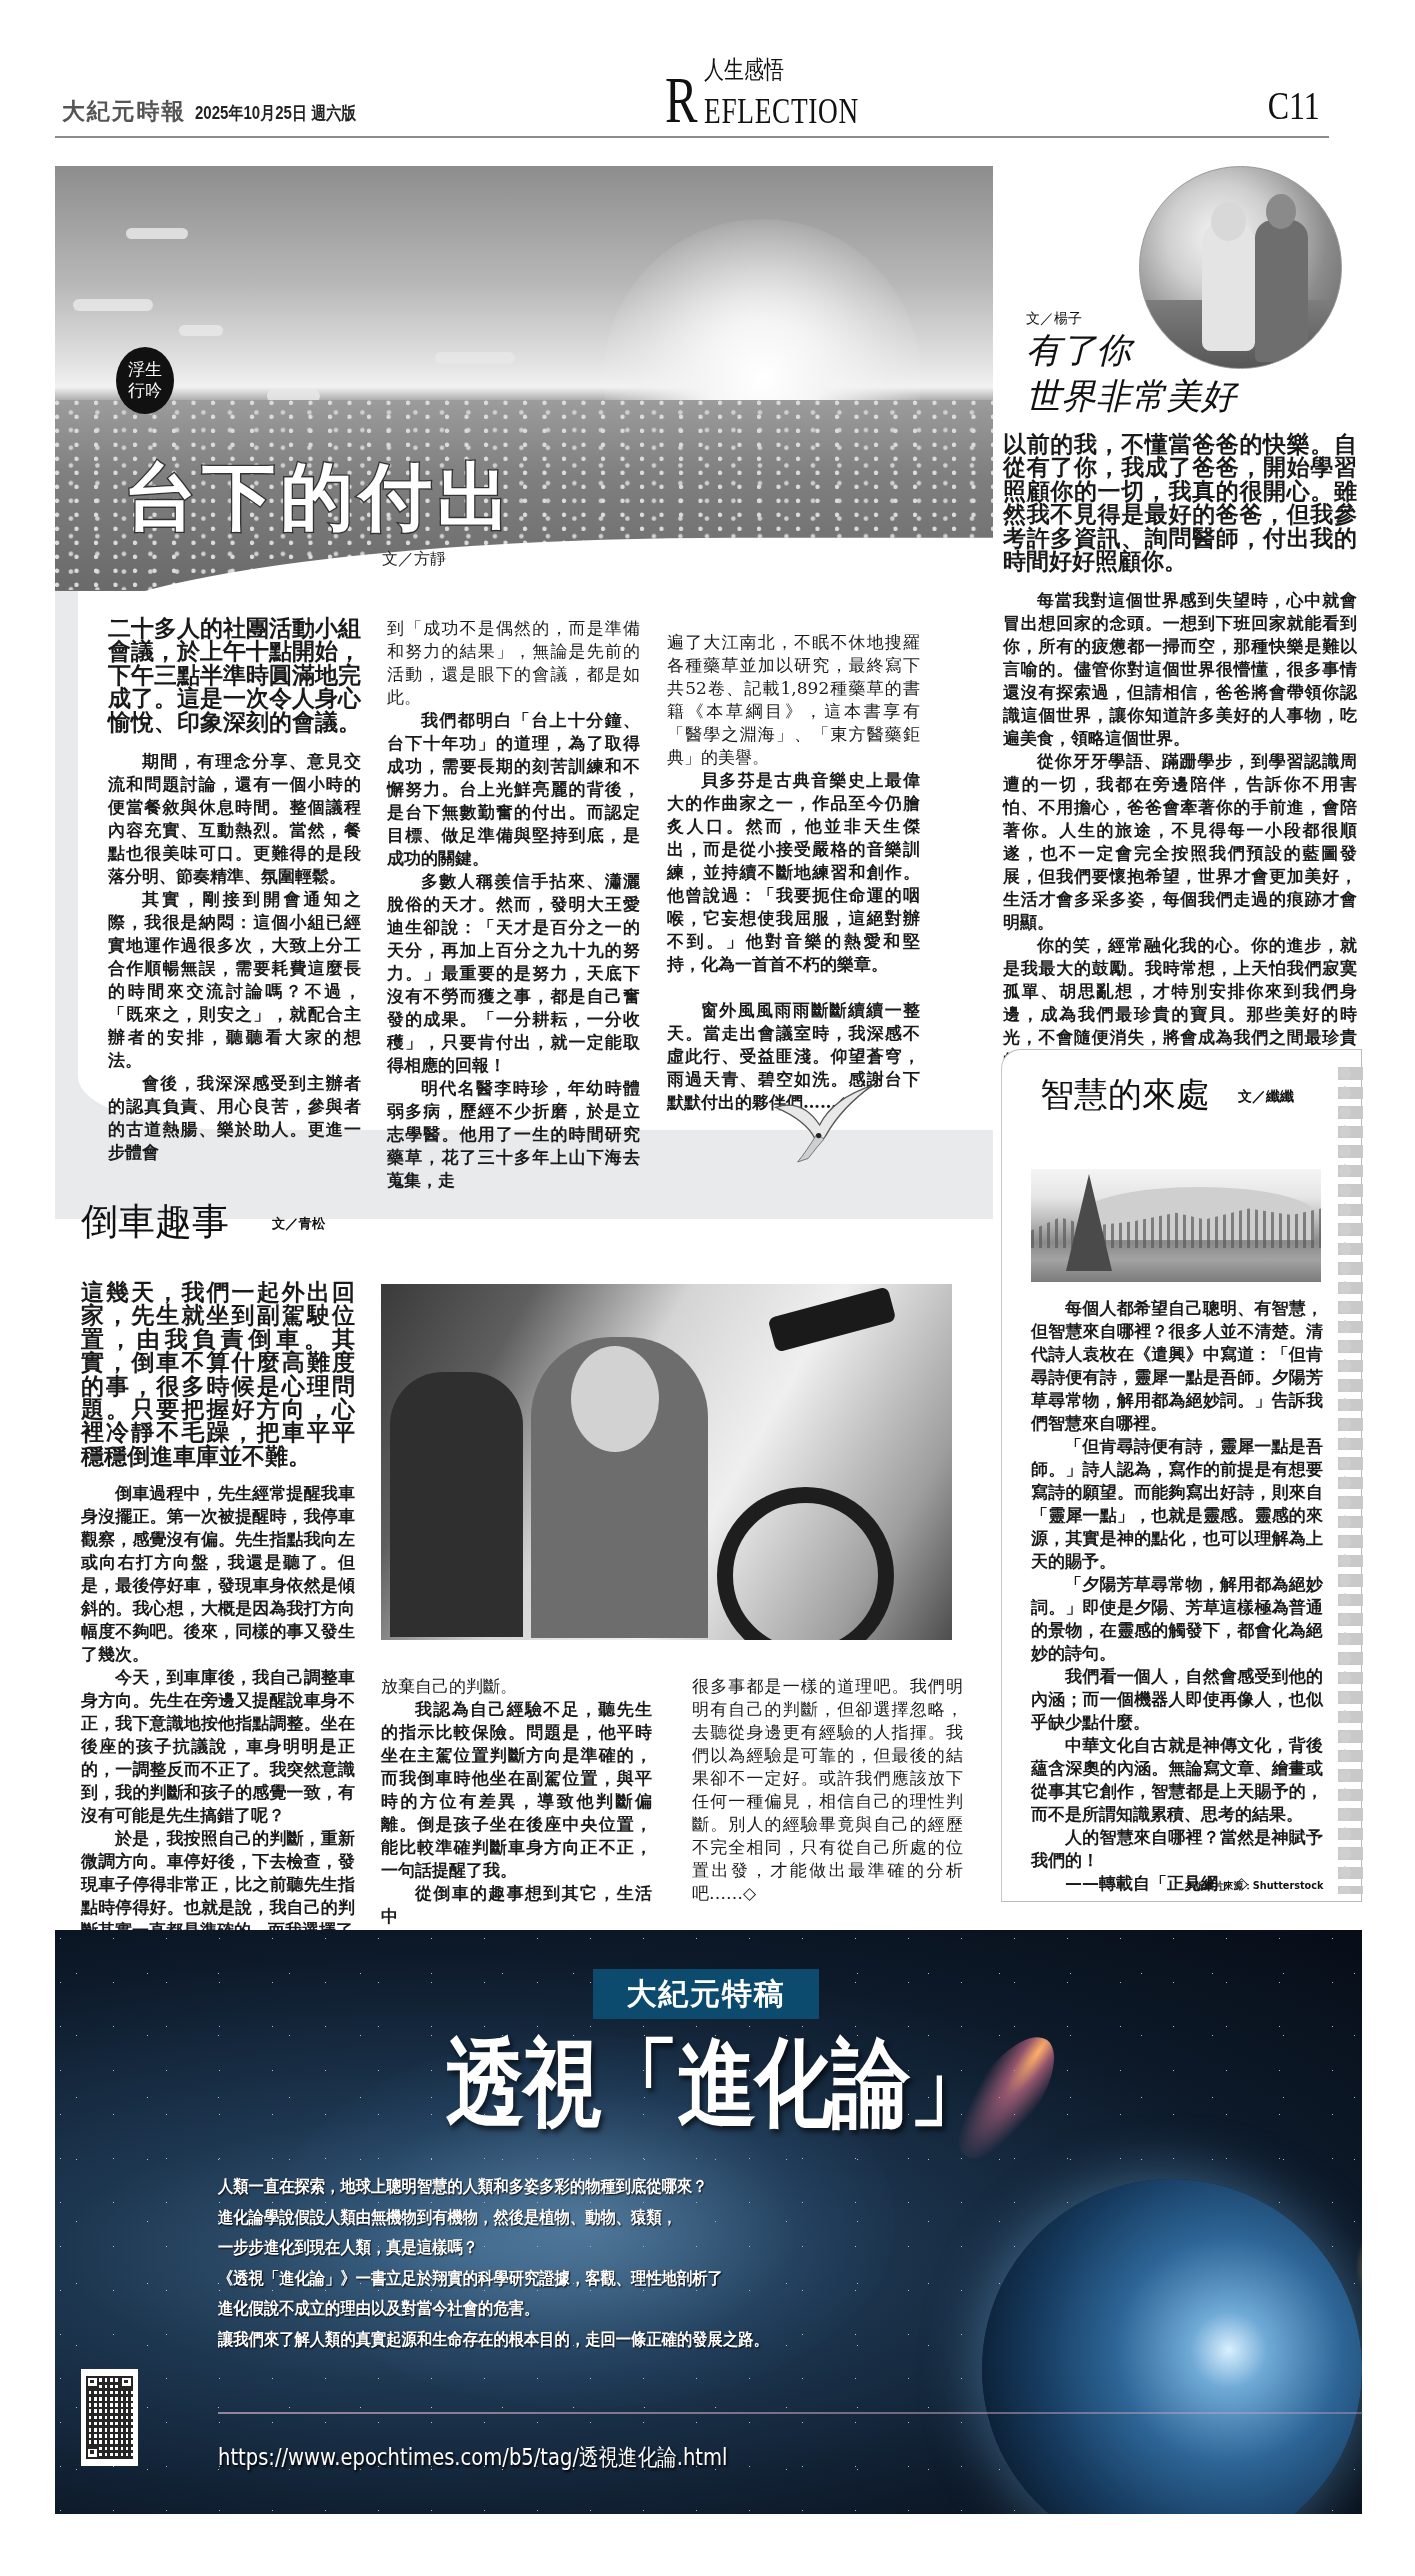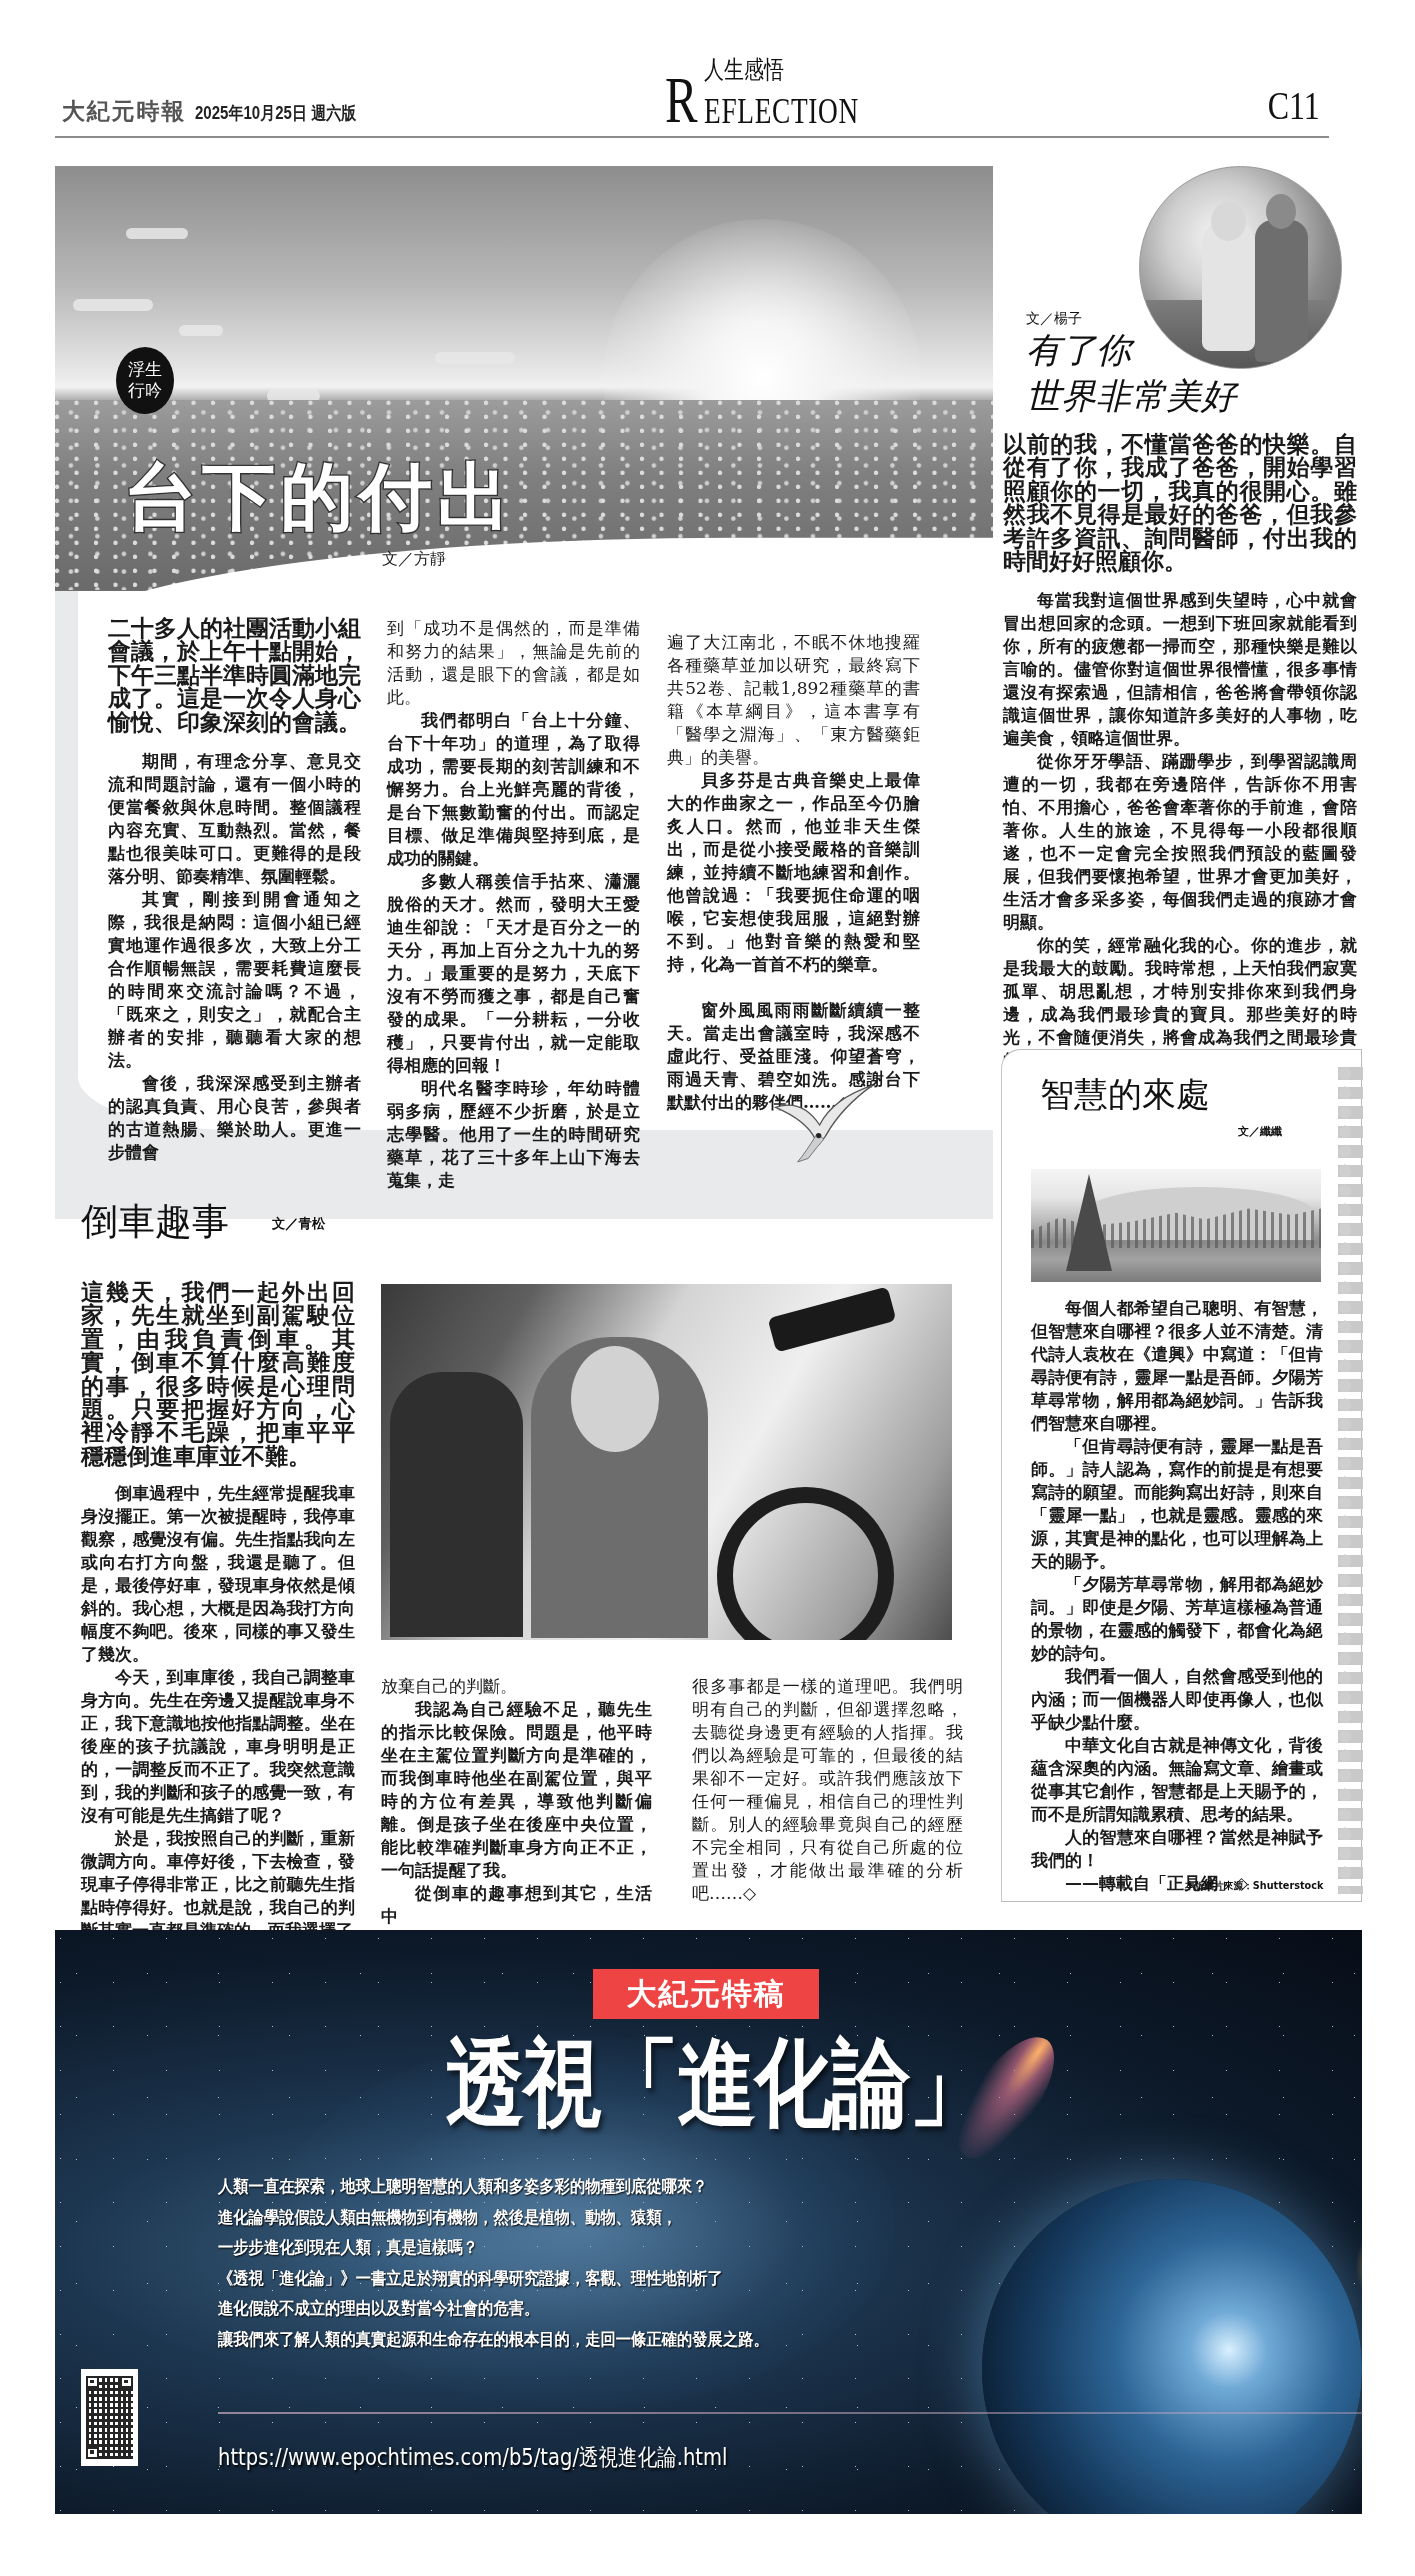--- a/index.html
+++ b/index.html
@@ -53,21 +53,21 @@
   .r-byline { position: absolute; left: 1026px; top: 310px; font-family: "DejaVu Sans", sans-serif; font-size: 14px; }
   .r-title { position: absolute; left: 1026px; top: 327px; font-family: "DejaVu Sans", sans-serif; font-size: 35px; line-height: 46px; font-style: italic; }
 
   
   .wbox { position: absolute; left: 1001px; top: 1049px; width: 361px; height: 853px; border: 1.8px solid #bbb; border-left-color: #c8c8c8; border-radius: 19.5px 0 0 0; background: #fff; }
   .wbox-spine { position: absolute; left: 1338px; top: 1062px; width: 25px; height: 832px;
                 background: repeating-linear-gradient(180deg, transparent 0px, transparent 5.3px, #c9c9c9 5.3px, #c9c9c9 17.7px, transparent 17.7px, transparent 19.5px); }
   .wbox-spine::before { content: ""; position: absolute; left: 0; top: 0; width: 25px; height: 100%;
                 background: repeating-radial-gradient(circle at 7px 11.5px, #cfcfcf 0 6.2px, transparent 6.2px 100%) ; background-size: 25px 19.5px; }
   .w-title { position: absolute; left: 1040px; top: 1072px; font-family: "DejaVu Sans", sans-serif; font-size: 34px; }
-  .w-byline { position: absolute; left: 1238px; top: 1124px; font-family: Liberation Serif, serif; font-size: 11px; font-weight: bold; }
+  .w-byline { position: absolute; left: 1238px; top: 1088px; font-family: Liberation Serif, serif; font-size: 14px; font-weight: bold; }
   .w-photo { position: absolute; left: 1031px; top: 1169px; width: 290px; height: 113px; overflow: hidden;
              background: linear-gradient(180deg, #f4f4f4 0%, #e6e6e6 25%, #bdbdbd 45%, #8a8a8a 65%, #a3a3a3 80%, #7b7b7b 100%); }
   .w-photo .hill { position: absolute; left: 53px; top: 17.7px; width: 230px; height: 53px; background: #cfcfcf; border-radius: 50% 50% 0 0; }
   .w-photo .trees { position: absolute; left: 0; top: 35px; width: 100%; height: 44px;
                     background: repeating-linear-gradient(90deg, #5a5a5a 0 3.5px, transparent 3.5px 8px); opacity: 0.7; clip-path: polygon(0 60%,10% 30%,20% 50%,35% 40%,50% 20%,60% 35%,75% 10%,90% 25%,100% 10%,100% 100%,0 100%); }
   .w-photo .tree { position: absolute; left: 35px; top: 5.3px; width: 0; height: 0; border-left: 23px solid transparent; border-right: 23px solid transparent; border-bottom: 97px solid #4a4a4a; }
   .w-credit { position: absolute; left: 1185px; top: 1880px; font-family: "DejaVu Sans", sans-serif; font-size: 9.7px; font-weight: bold; }
 
   
   .car-title { position: absolute; left: 81px; top: 1197px; font-family: "DejaVu Sans", sans-serif; font-size: 37px; }
@@ -95,21 +95,21 @@
             background-size: 53px 44px, 71px 62px, 40px 49px, 80px 53px, 62px 35px; opacity: 0.7; }
   .banner .glow { position: absolute; left: 221px; top: 106px; width: 619px; height: 372px; border-radius: 50%;
             background: radial-gradient(ellipse, rgba(120,170,210,0.45) 0%, rgba(60,110,160,0.15) 50%, transparent 75%); }
   .banner .comet { position: absolute; left: 920px; top: 97px; width: 62px; height: 142px; border-radius: 50%;
             background: radial-gradient(ellipse at 50% 10%, #ffb06a 0%, rgba(230,120,150,0.6) 30%, transparent 75%); transform: rotate(35deg); }
   .banner .earth { position: absolute; left: 927px; top: 249px; width: 380px; height: 380px; border-radius: 50%;
             background: radial-gradient(circle at 65% 45%, #d9f0ff 0%, #6fa9d6 12%, #2d6596 35%, #163a5e 60%, #0b1e33 80%);
             box-shadow: 0 0 53px 8.8px rgba(120,190,240,0.35); }
   .banner .flare { position: absolute; left: 1300px; top: 283px; width: 106px; height: 106px; border-radius: 50%;
             background: radial-gradient(circle, #ffffff 0%, #fff2b0 20%, rgba(255,200,80,0.5) 45%, transparent 70%); }
-  .b-tag { position: absolute; left: 593px; top: 1969px; width: 226px; height: 50px; background: #ef4444; color: #fff;
+  .b-tag { position: absolute; left: 593px; top: 1969px; width: 226px; height: 50px; background: #0c4a6e; color: #fff;
            font-family: "DejaVu Sans", sans-serif; font-weight: bold; font-size: 30px; line-height: 50px; text-align: center; letter-spacing: 1.8px; }
   .b-title { position: absolute; left: 380px; top: 2035px; width: 672px; color: #fff; font-family: "DejaVu Sans", sans-serif; font-weight: bold;
              font-size: 96px; line-height: 1; text-align: center; letter-spacing: -1.8px; text-shadow: 3.5px 3.5px 5.3px rgba(0,0,0,0.6); transform: scaleX(0.82); transform-origin: center; }
   .b-body { position: absolute; left: 218px; top: 2172px; width: 761px; color: #fff; font-family: Liberation Serif, serif; font-weight: bold;
             font-size: 17px; line-height: 30.5px; text-shadow: 0.9px 0.9px 1.8px #000; }
   .b-body div { white-space: nowrap; transform: scaleX(0.9); transform-origin: left; }
   .b-rule { position: absolute; left: 218px; top: 2412px; width: 1145px; height: 1.8px; background: linear-gradient(90deg, rgba(200,170,190,0.7), rgba(200,170,190,0.4)); }
   .b-url { position: absolute; left: 218px; top: 2442px; color: #fff; font-family: "DejaVu Sans", sans-serif; font-size: 23px; text-shadow: 1.8px 1.8px 2.7px #000; transform: scaleX(0.85); transform-origin: left; white-space: nowrap; }
   .qr { position: absolute; left: 81px; top: 2369px; width: 57px; height: 97px; background: #fff; padding: 7px 5.3px; }
   .qr-inner { width: 100%; height: 100%;

